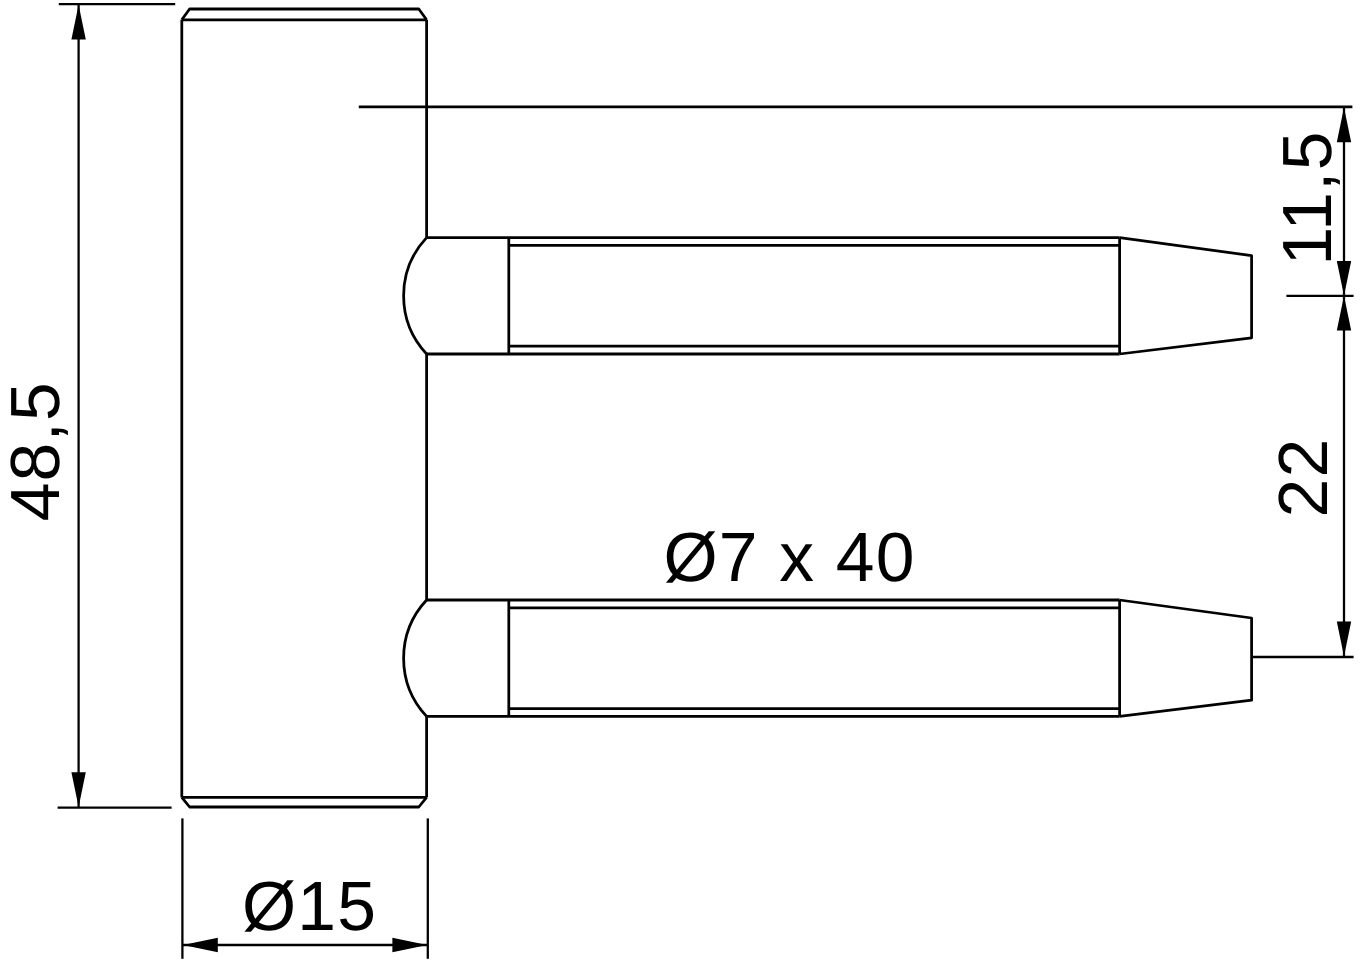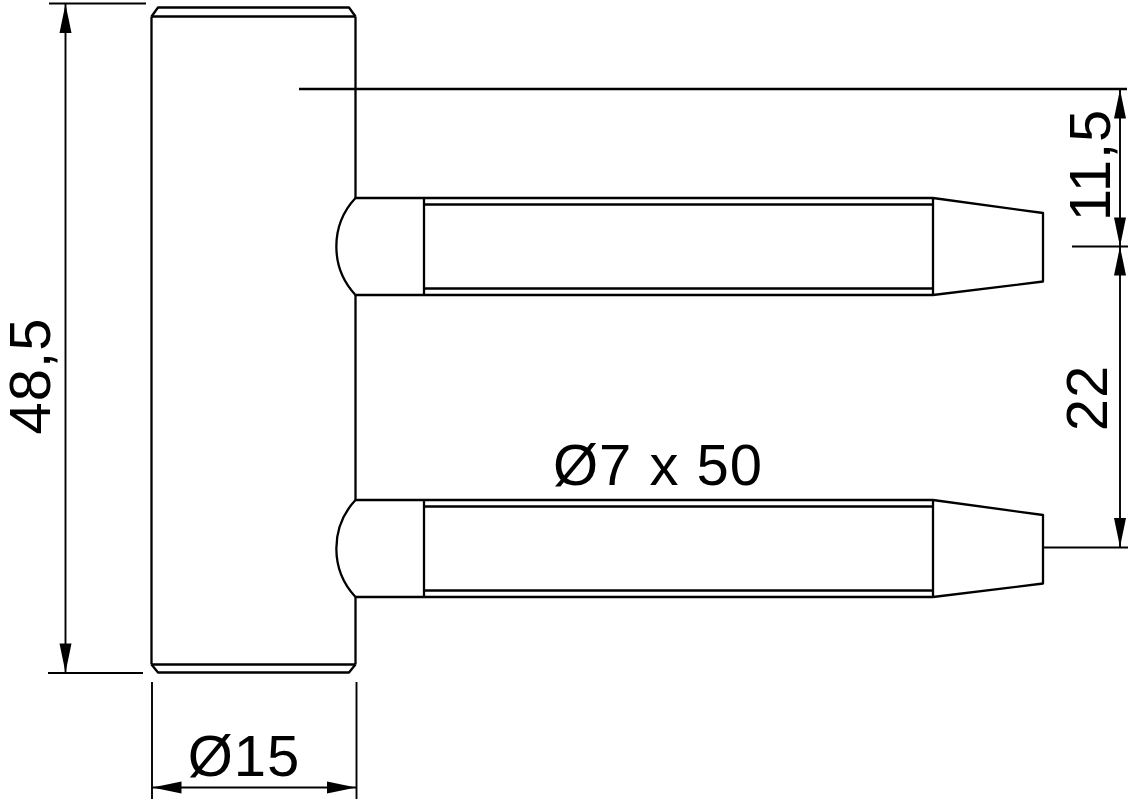--- a/index.html
+++ b/index.html
@@ -138,21 +138,21 @@
       <path class="dimline" d="M 152 682 L 152 799"></path>
       <path class="dimline" d="M 356.5 682 L 356.5 799"></path>
       <path class="dimline" d="M 152 787.5 L 356.5 787.5"></path>
       <polygon class="arrow" points="152.5,787.5 181.5,781.5 181.5,793.5"></polygon>
       <polygon class="arrow" points="356,787.5 327,781.5 327,793.5"></polygon>
     </g>
   </svg>
 
   <div class="dim-label vertical" style="left:30px; top:376px;">48,5</div>
 
-  <div class="dim-label" style="left:244px; top:756px;">Ø15</div>
+  <div class="dim-label" style="left:258px; top:756px;">Ø15</div>
 
-  <div class="dim-label" style="left:658px; top:465px;">Ø7 x 50</div>
+  <div class="dim-label" style="left:658px; top:465px;">Ø7 x 40</div>
 
   <div class="dim-label vertical" style="left:1090px; top:165px;">11,5</div>
 
   <div class="dim-label vertical" style="left:1087px; top:398px;">22</div>
 
 </div>
 
 </body></html>

